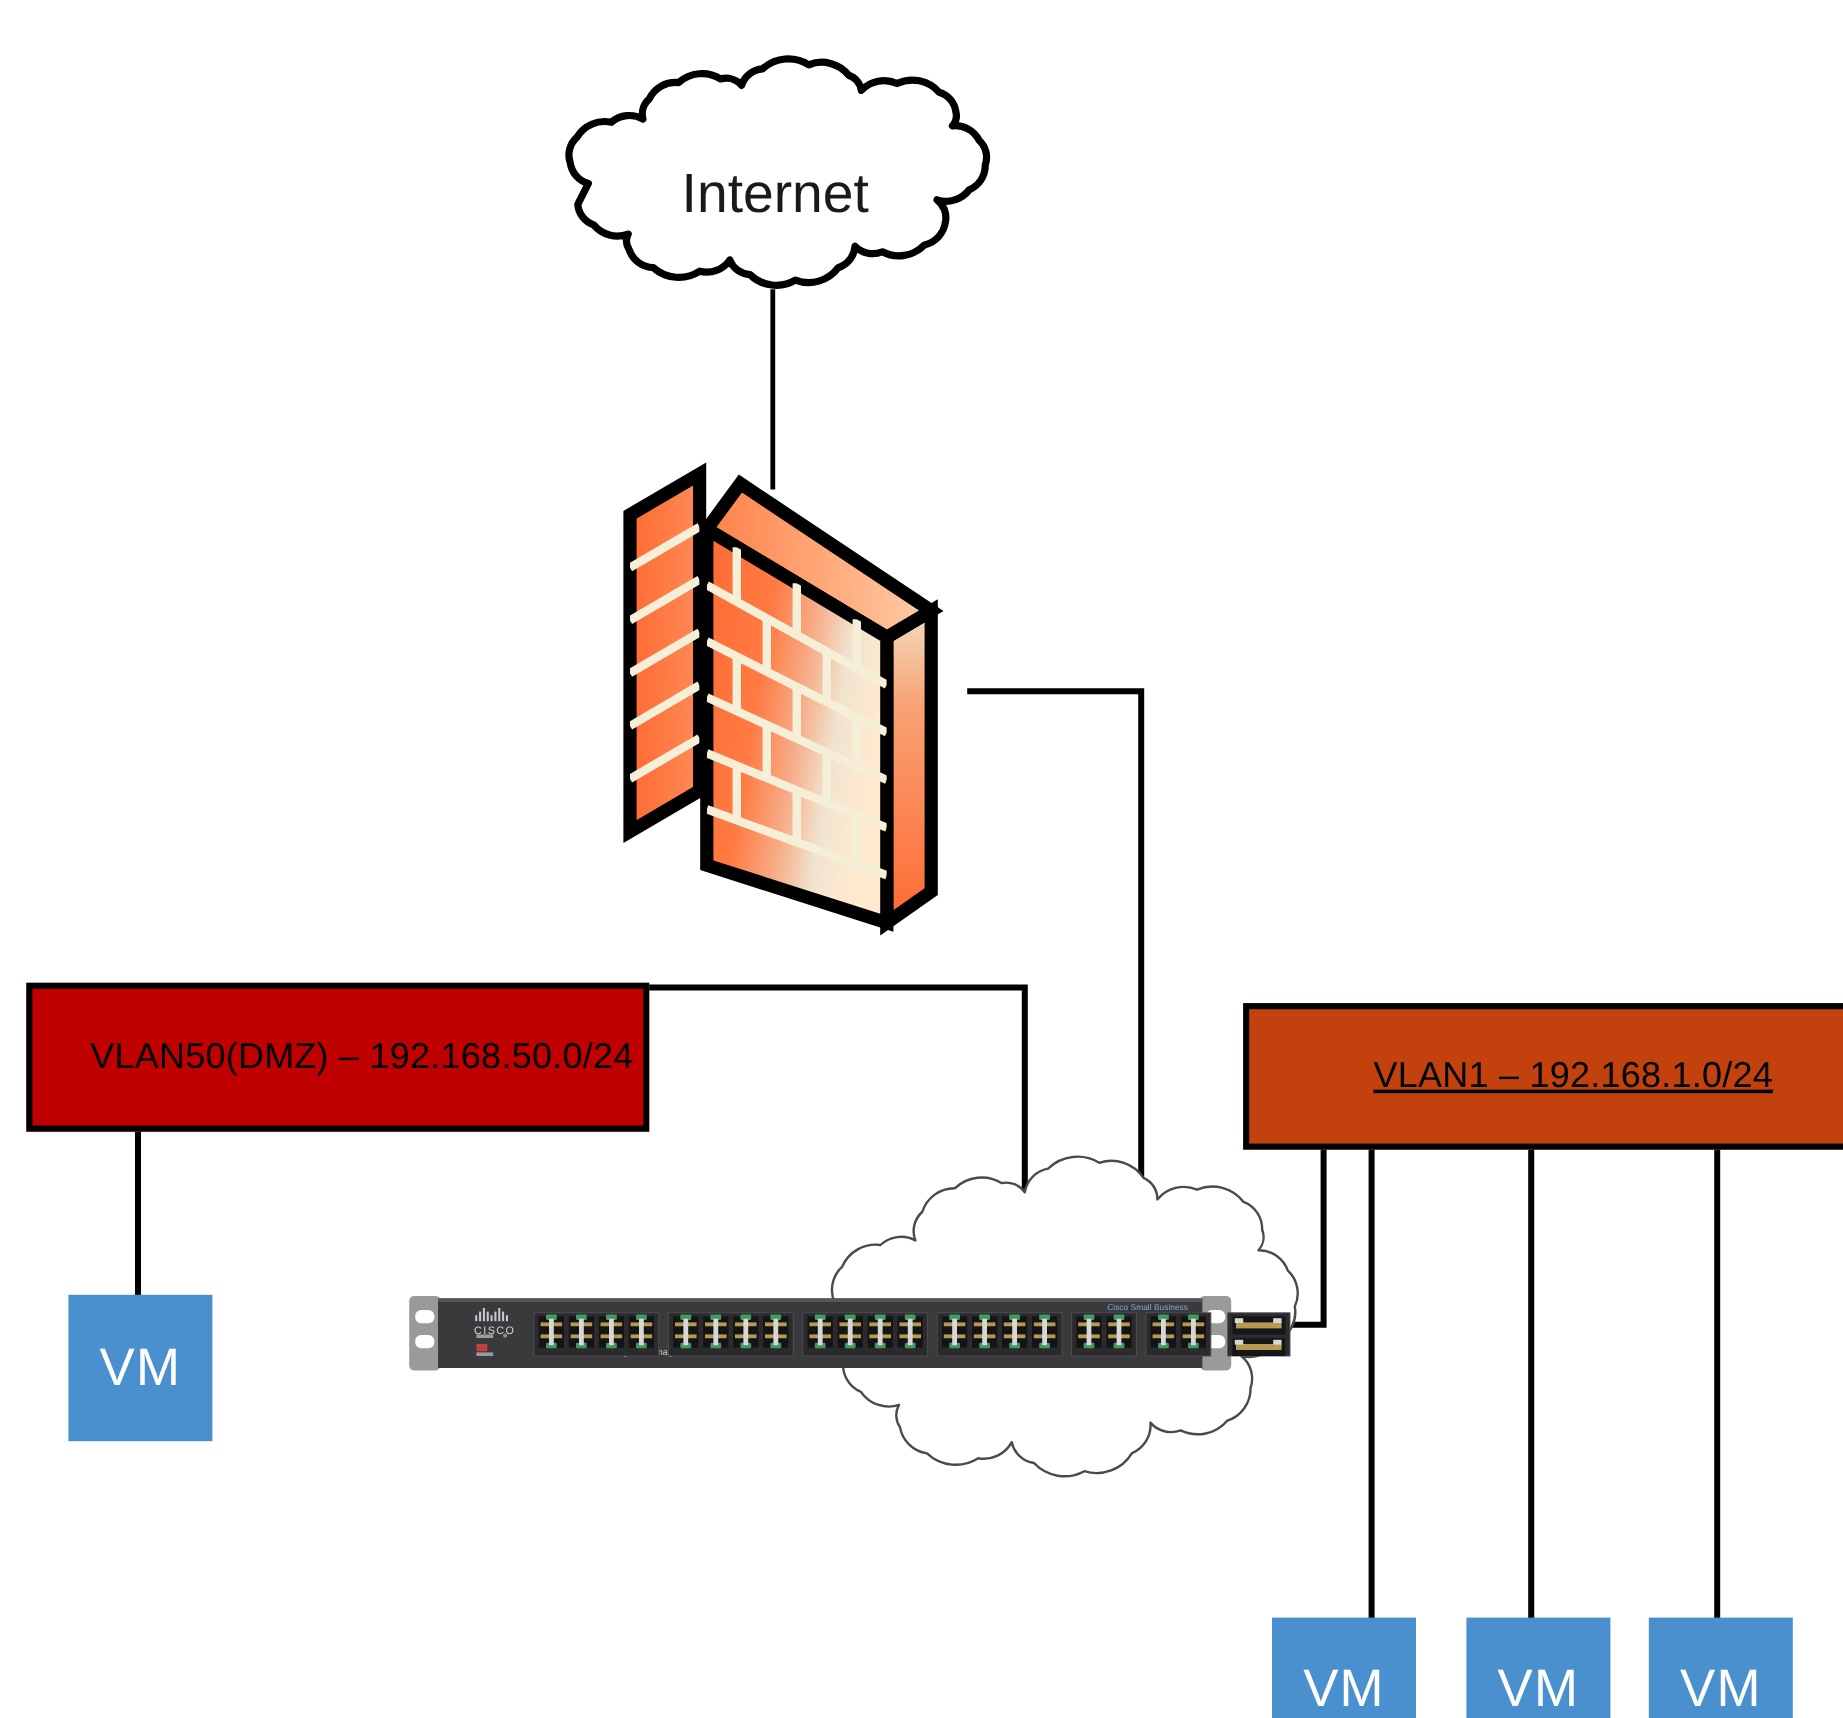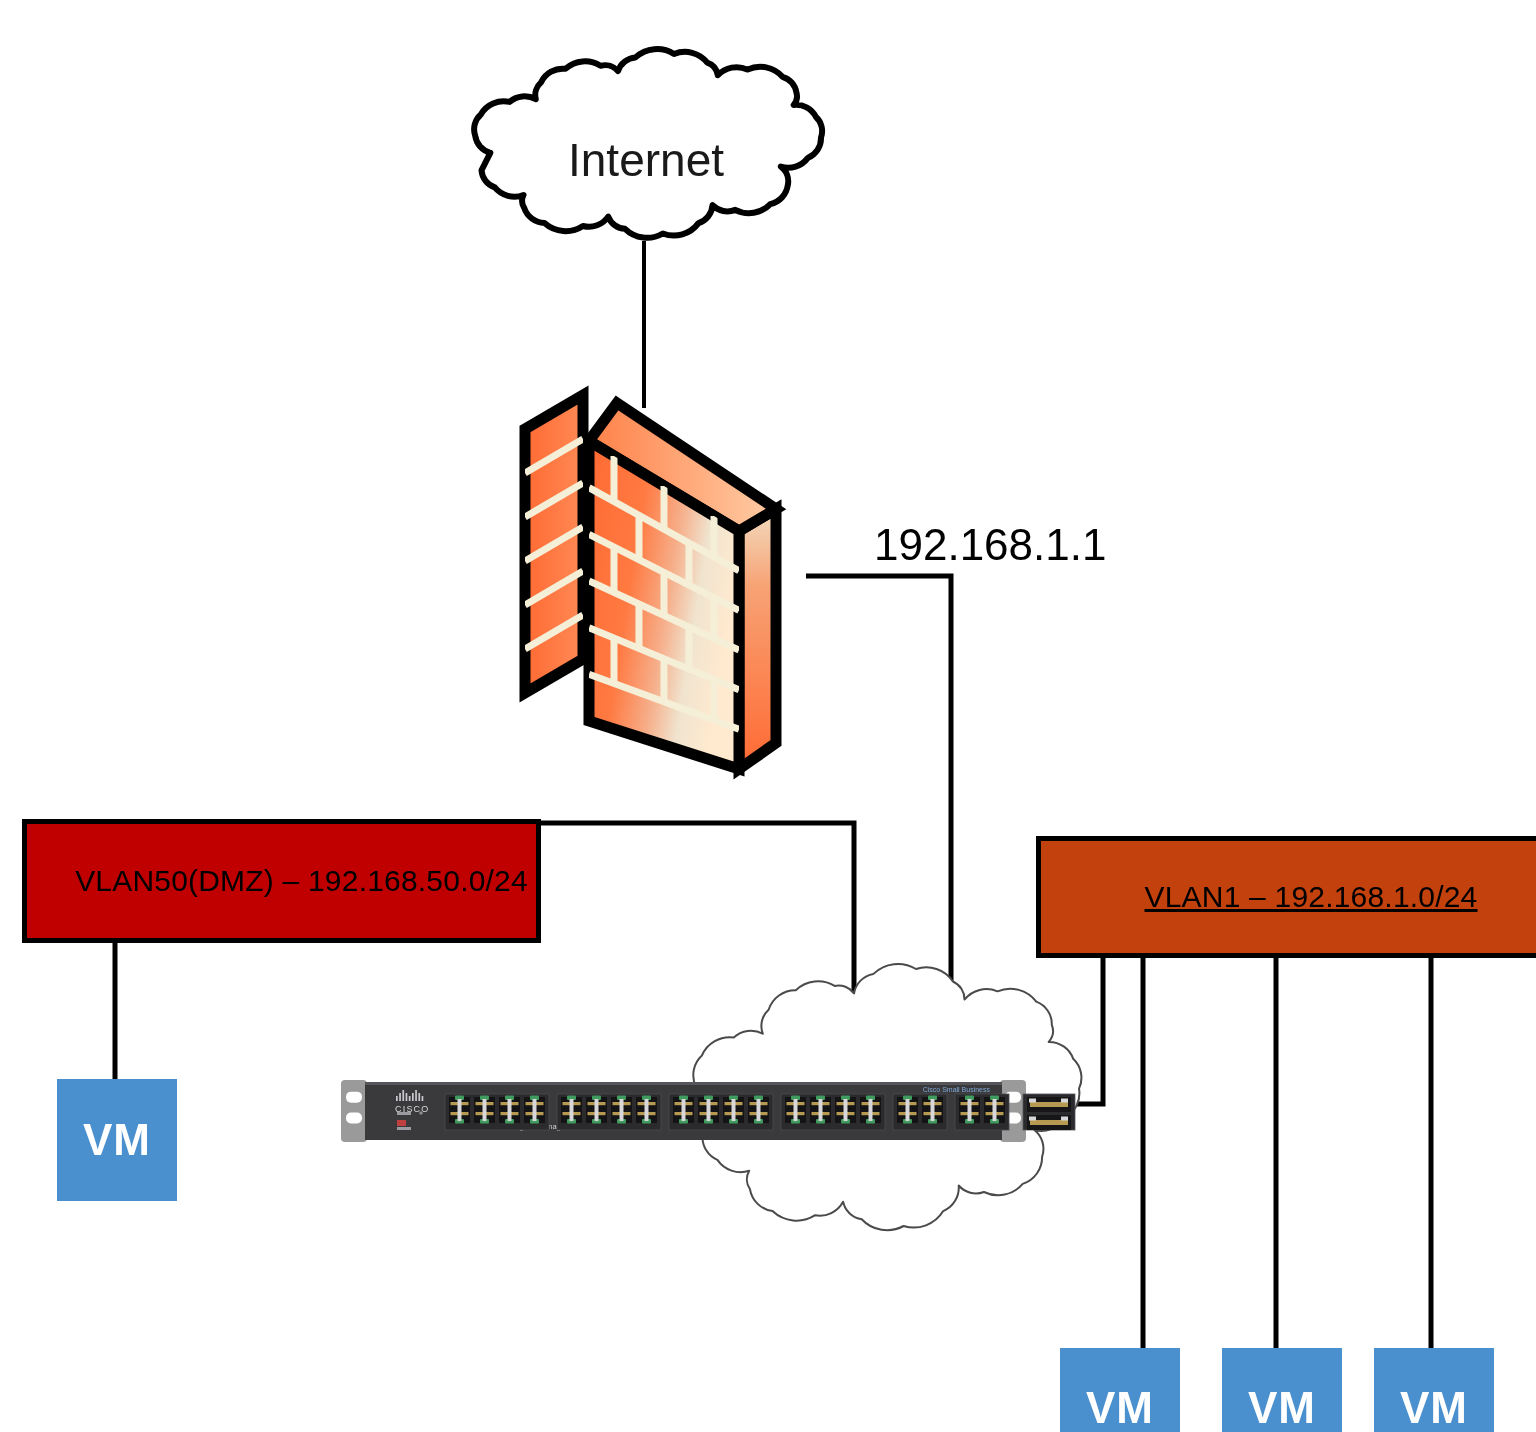--- a/index.html
+++ b/index.html
@@ -5,21 +5,21 @@
   html,body{margin:0;padding:0;background:#ffffff;}
   body{width:1536px;height:1432px;position:relative;overflow:hidden;
        font-family:"Liberation Sans","DejaVu Sans",sans-serif;}
   #stage{position:absolute;left:16px;top:0;width:1300px;height:1432px;margin-top:36px;}
   svg.layer{position:absolute;left:0;top:0;width:1536px;height:1432px;overflow:visible;}
   .nodebox{position:absolute;box-sizing:border-box;display:flex;align-items:center;
            justify-content:center;}
   .vlanbox{border:5px solid #000;padding-left:40px;}
   .vlan-label{font-size:30px;color:#000;white-space:nowrap;letter-spacing:.2px;}
   .vmbox{background:#4A90CF;display:flex;align-items:center;justify-content:center;}
-  .vm-label{color:#ffffff;font-weight:bold;font-size:44px;letter-spacing:1px;}
+  .vm-label{color:#ffffff;font-weight:normal;font-size:44px;letter-spacing:1px;}
   .ip-label{position:absolute;font-size:44px;color:#000;white-space:nowrap;}
 </style>
 </head>
 <body>
 
 <div id="stage">
 
   <svg class="layer">
     <g id="conn-group" fill="none" stroke="#000000" stroke-linecap="butt" stroke-linejoin="miter">
         <polyline points="628,205 628,372" stroke-width="4" fill="none" stroke="#000000"></polyline>
@@ -324,15 +324,14 @@
         <span class="vm-label">VM</span>
       </div>
       <div class="nodebox vmbox" style="left: 1206px; top: 1312px; width: 120px; height: 120px; background: rgb(74, 144, 207);">
         <span class="vm-label">VM</span>
       </div>
       <div class="nodebox vmbox" style="left: 1358px; top: 1312px; width: 120px; height: 120px; background: rgb(74, 144, 207);">
         <span class="vm-label">VM</span>
       </div>
     </div>
 
-  <div class="ip-label" style="left: 858px; top: 484px;">192.168.1.1</div>
 
 </div>
 
 </body></html>

